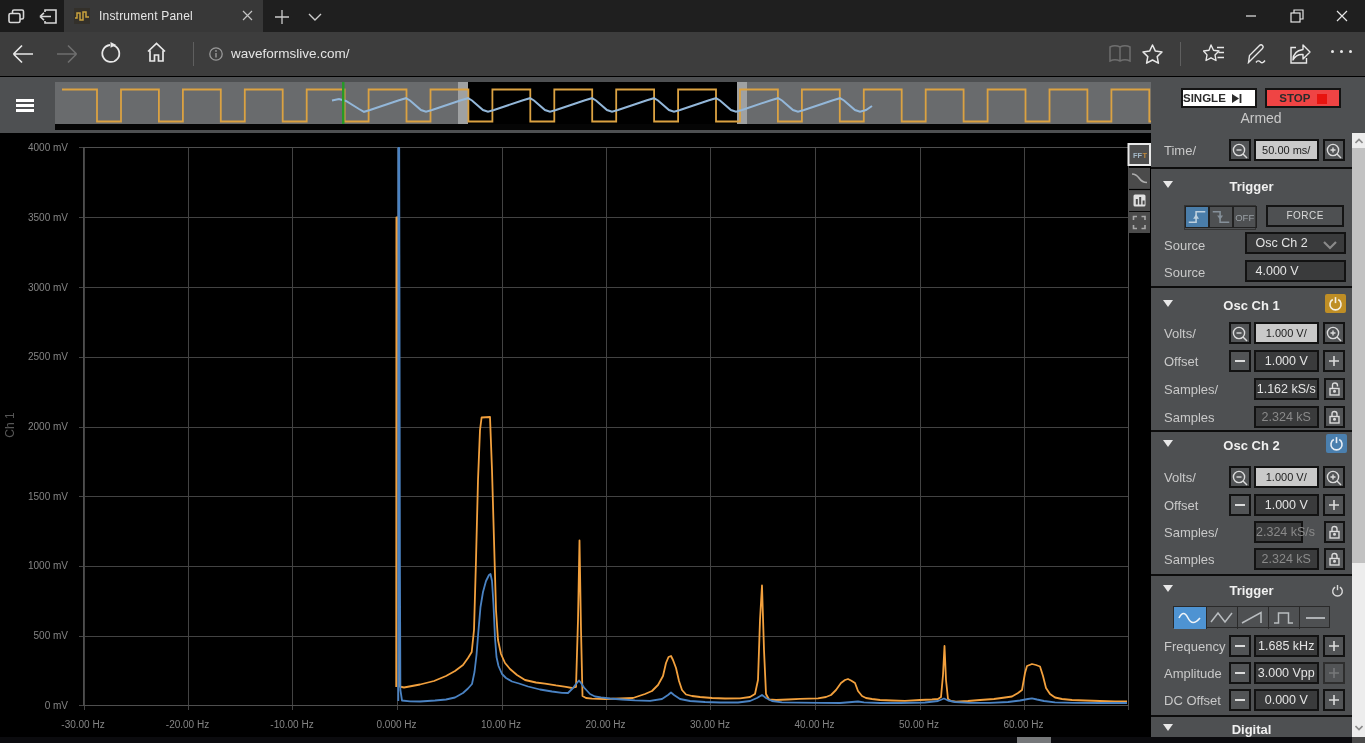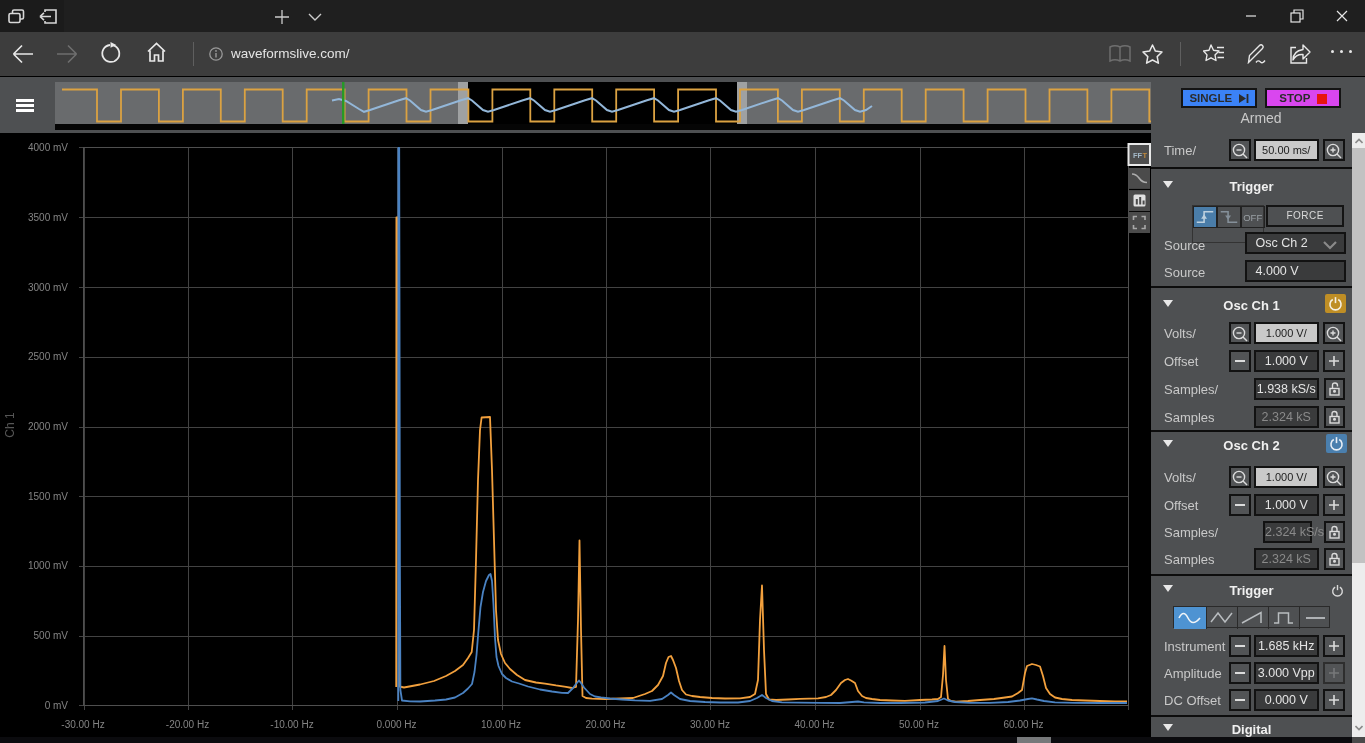--- a/index.html
+++ b/index.html
@@ -35,20 +35,30 @@
 
   <div id="tabbar">
     <div class="lefticons">
       <svg class="abs" style="left:8px;top:9px" width="17" height="15" viewBox="0 0 17 15">
         <rect x="4.5" y="1" width="11" height="9" rx="1.5" fill="none" stroke="#d8d8d8" stroke-width="1.6"></rect>
         <rect x="1" y="4.5" width="11" height="9" rx="1.5" fill="#1b1b1b" stroke="#d8d8d8" stroke-width="1.6"></rect>
       </svg>
       <svg class="abs" style="left:39px;top:9px" width="18" height="15" viewBox="0 0 18 15">
         <path d="M6 3 L6 1 L17 1 L17 14 L6 14 L6 12" fill="none" stroke="#d8d8d8" stroke-width="1.6"></path>
         <path d="M12 7.5 L1 7.5 M1 7.5 L5 3.8 M1 7.5 L5 11.2" fill="none" stroke="#d8d8d8" stroke-width="1.6"></path>
+      </svg>
+    </div>
+    <div id="tab">
+      <svg class="abs" style="left:10px;top:8px" width="16" height="16" viewBox="0 0 16 16">
+        <rect width="16" height="16" fill="#33302a"></rect>
+        <path d="M1 10 L3 10 L3 5 L6 5 L6 12 L9 12 L9 4 L12 4 L12 9 L15 9" fill="none" stroke="#c9a13e" stroke-width="1.5"></path>
+      </svg>
+      <span id="tabtitle">Instrument Panel</span>
+      <svg class="abs" style="left:178px;top:10px" width="11" height="11" viewBox="0 0 11 11">
+        <path d="M1 1 L10 10 M10 1 L1 10" stroke="#c4c4c4" stroke-width="1.2"></path>
       </svg>
     </div>
     <svg class="abs" style="left:275px;top:10px" width="14" height="14" viewBox="0 0 14 14">
       <path d="M7 0 L7 14 M0 7 L14 7" stroke="#cccccc" stroke-width="1.3"></path>
     </svg>
     <svg class="abs" style="left:308px;top:13px" width="14" height="8" viewBox="0 0 14 8">
       <path d="M1 1 L7 7 L13 1" fill="none" stroke="#cccccc" stroke-width="1.4"></path>
     </svg>
 
     <svg class="winbtn" style="left:1228px" viewBox="0 0 46 32">
@@ -191,25 +201,25 @@
  <rect x="1139.2" y="64" width="2" height="7.5" fill="#4b4b4b"></rect>
  <rect x="1142.6" y="67.5" width="2" height="4" fill="#4b4b4b"></rect>
  <rect x="1128.5" y="79" width="21.5" height="21" fill="#4b4b4b"></rect>
  <g stroke="#a8a8a8" stroke-width="1.6" fill="none">
   <path d="M1133.5 87 L1133.5 83.5 L1137 83.5 M1141.5 83.5 L1145 83.5 L1145 87 M1145 92 L1145 95.5 L1141.5 95.5 M1137 95.5 L1133.5 95.5 L1133.5 92"></path>
  </g>
 </g>
 </svg>
 
     <div id="sidebar">
-<div class="abs" style="left:30px;top:11px;width:76px;height:20px;background:#3b82f6;border:2px solid #141414;color:#2b2b2b;font-weight:bold;font-size:11.5px;text-align:center;line-height:16px">SINGLE&nbsp;&nbsp;<svg width="10" height="9" viewBox="0 0 10 9" style="vertical-align:-1px">
+<div class="abs" style="left:30px;top:11px;width:76px;height:20px;background:#ffffff;border:2px solid #141414;color:#2b2b2b;font-weight:bold;font-size:11.5px;line-height:16px">SINGLE&nbsp;&nbsp;<svg width="10" height="9" viewBox="0 0 10 9" style="vertical-align:-1px">
             <path d="M0 0 L7 4.5 L0 9 Z" fill="#2b2b2b"></path>
             <rect x="7.6" y="0" width="1.8" height="9" fill="#2b2b2b"></rect>
           </svg></div>
-<div class="abs" style="left:114px;top:11px;width:76px;height:20px;background:#d946ef;border:2px solid #141414;color:#2b2b2b;font-weight:bold;font-size:11.5px;text-align:center;line-height:16px">STOP&nbsp;&nbsp;<svg width="10" height="10" viewBox="0 0 10 10" style="vertical-align:-1.5px">
+<div class="abs" style="left:114px;top:11px;width:76px;height:20px;background:#ef4444;border:2px solid #141414;color:#2b2b2b;font-weight:bold;font-size:11.5px;text-align:center;line-height:16px">STOP&nbsp;&nbsp;<svg width="10" height="10" viewBox="0 0 10 10" style="vertical-align:-1.5px">
             <rect width="10" height="10" fill="#e8140f"></rect>
           </svg></div>
 <div class="abs" style="left:0;top:33px;width:220px;text-align:center;font-size:14px;color:#c9c9c9">Armed</div>
 
 <div class="lbl" style="left:13px;top:65.5px">Time/</div>
         <div class="sbtn" style="left:77.5px;top:61.5px"></div>
         <svg class="abs" style="left:80px;top:64.5px" width="17" height="17" viewBox="0 0 17 17">
 <g stroke="#dcdcdc" stroke-width="1.4" fill="none">
             <circle cx="8" cy="8" r="5.6"></circle>
             <path d="M12 12 L16 16"></path>
@@ -222,21 +232,21 @@
 <g stroke="#dcdcdc" stroke-width="1.4" fill="none">
             <circle cx="8" cy="8" r="5.6"></circle>
             <path d="M12 12 L16 16"></path>
             <path d="M5.5 8 L10.5 8 M8 5.5 L8 10.5"></path>
           </g>
         </svg>
 <div class="divider" style="top:90px"></div>
 <div class="tri" style="left:11.5px;top:103.5px"></div>
         <div class="hdr" style="left:0;top:101.5px;width:201px;text-align:center">Trigger</div>
 
-<div class="abs" style="left:41px;top:127.6px;width:71.7px;height:38px;border:1px solid #333">
+<div class="abs" style="left:33px;top:127.6px;width:71.7px;height:25px;border:1px solid #333">
  <div class="abs" style="left:0;top:0;width:23.9px;height:22.6px;background:#4a7da9;border:1px solid #222">
   <svg width="22" height="20.6" viewBox="0 0 24 22">
               <g stroke="#bdd0de" stroke-width="1.7" fill="none">
                 <path d="M3 16.5 L11 16.5 L11 5 L21 5"></path>
               </g>
               <path d="M7.8 12.5 L14.2 12.5 L11 7.8 Z" fill="#bdd0de"></path>
             </svg>
  </div>
  <div class="abs" style="left:23.9px;top:0;width:23.9px;height:22.6px;border:1px solid #222">
   <svg width="22" height="20.6" viewBox="0 0 24 22">
@@ -288,21 +298,21 @@
         </svg>
 <div class="lbl" style="left:13px;top:277.1px">Offset</div>
         <div class="sbtn" style="left:77.5px;top:273.1px"></div>
         <div class="abs" style="left:83.5px;top:283.1px;width:10px;height:2px;background:#dcdcdc"></div>
         <div class="inp" style="left:103px;top:273.1px;width:64.5px">1.000 V</div>
         <div class="sbtn" style="left:171.5px;top:273.1px"></div>
         <svg class="abs" style="left:176.5px;top:278.1px" width="12" height="12" viewBox="0 0 12 12">
           <path d="M1 6 L11 6 M6 1 L6 11" stroke="#dcdcdc" stroke-width="1.6"></path>
         </svg>
 <div class="lbl" style="left:13px;top:305.2px">Samples/</div>
-        <div class="inp" style="left:103px;top:301.2px;width:64.5px">1.938 kS/s</div>
+        <div class="inp" style="left:103px;top:301.2px;width:64.5px">1.162 kS/s</div>
         <div class="sbtn" style="left:172.5px;top:301.2px;width:21px"></div>
         <svg class="abs" style="left:175.5px;top:304.2px" width="15" height="16" viewBox="0 0 15 16">
 <g stroke="#dcdcdc" stroke-width="1.4">
             <path d="M5.5 7.5 L5.5 4.5 Q5.5 2 8 2 Q10.5 2 10.5 4.5 L10.5 5.5" fill="none"></path>
             <rect x="3" y="7.5" width="9" height="6.5" fill="none"></rect>
             <circle cx="7.5" cy="10.3" r="0.8" fill="#dcdcdc"></circle>
           </g>
         </svg>
 <div class="lbl" style="left:13px;top:333.3px">Samples</div>
         <div class="inp dis" style="left:103px;top:329.3px;width:64.5px">2.324 kS</div>
@@ -343,21 +353,21 @@
         </svg>
 <div class="lbl" style="left:13px;top:420.6px">Offset</div>
         <div class="sbtn" style="left:77.5px;top:416.6px"></div>
         <div class="abs" style="left:83.5px;top:426.6px;width:10px;height:2px;background:#dcdcdc"></div>
         <div class="inp" style="left:103px;top:416.6px;width:64.5px">1.000 V</div>
         <div class="sbtn" style="left:171.5px;top:416.6px"></div>
         <svg class="abs" style="left:176.5px;top:421.6px" width="12" height="12" viewBox="0 0 12 12">
           <path d="M1 6 L11 6 M6 1 L6 11" stroke="#dcdcdc" stroke-width="1.6"></path>
         </svg>
 <div class="lbl" style="left:13px;top:448.4px">Samples/</div>
-        <div class="inp dis" style="left:112px;top:444.4px;width:49px">2.324 kS/s</div>
+        <div class="inp dis" style="left:103px;top:444.4px;width:49px">2.324 kS/s</div>
         <div class="sbtn" style="left:172.5px;top:444.4px;width:21px"></div>
         <svg class="abs" style="left:175.5px;top:447.4px" width="15" height="16" viewBox="0 0 15 16">
 <g stroke="#dcdcdc" stroke-width="1.4">
             <path d="M5 7.5 L5 5 Q5 2.5 7.5 2.5 Q10 2.5 10 5 L10 7.5" fill="none"></path>
             <rect x="3" y="7.5" width="9" height="6.5" fill="none"></rect>
             <circle cx="7.5" cy="10.3" r="0.8" fill="#dcdcdc"></circle>
           </g>
         </svg>
 <div class="lbl" style="left:13px;top:475.4px">Samples</div>
         <div class="inp dis" style="left:103px;top:471.4px;width:64.5px">2.324 kS</div>
@@ -400,21 +410,21 @@
               <path d="M5 16 L9.5 16 L9.5 6 L19.5 6 L19.5 16 L24 16" fill="none" stroke="#b9bdc0" stroke-width="1.5"></path>
             </svg>
  </div>
  <div class="abs" style="left:125.2px;top:0;width:31.4px;height:22px;border-left:1px solid #2a2a2a">
   <svg width="31" height="22" viewBox="0 0 31 22">
               <path d="M6 11 L25 11" fill="none" stroke="#b9bdc0" stroke-width="1.8"></path>
             </svg>
  </div>
 </div>
 
-<div class="lbl" style="left:13px;top:561.9px">Instrument</div>
+<div class="lbl" style="left:13px;top:561.9px">Frequency</div>
         <div class="sbtn" style="left:77.5px;top:557.9px"></div>
         <div class="abs" style="left:83.5px;top:567.9px;width:10px;height:2px;background:#dcdcdc"></div>
         <div class="inp" style="left:103px;top:557.9px;width:64.5px">1.685 kHz</div>
         <div class="sbtn" style="left:171.5px;top:557.9px"></div>
         <svg class="abs" style="left:176.5px;top:562.9px" width="12" height="12" viewBox="0 0 12 12">
           <path d="M1 6 L11 6 M6 1 L6 11" stroke="#dcdcdc" stroke-width="1.6"></path>
         </svg>
 <div class="lbl" style="left:13px;top:589.1px">Amplitude</div>
         <div class="sbtn" style="left:77.5px;top:585.1px"></div>
         <div class="abs" style="left:83.5px;top:595.1px;width:10px;height:2px;background:#dcdcdc"></div>

